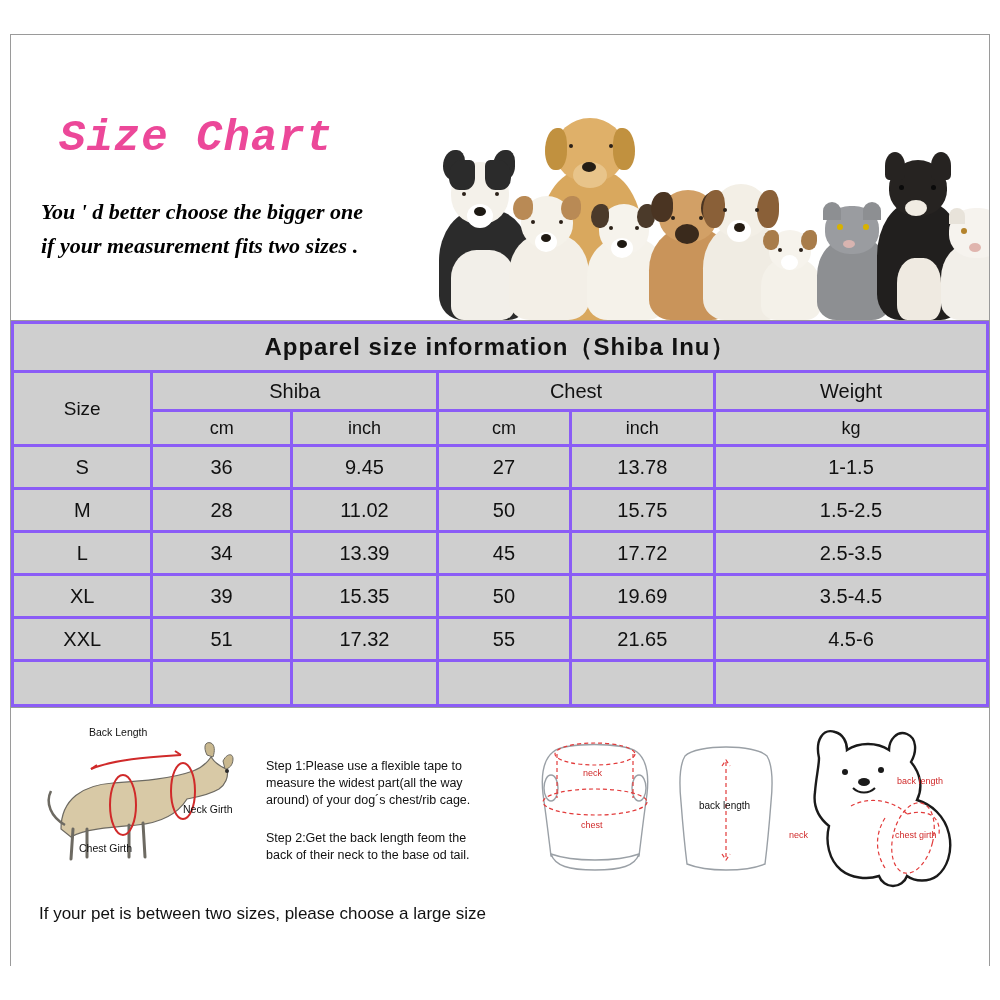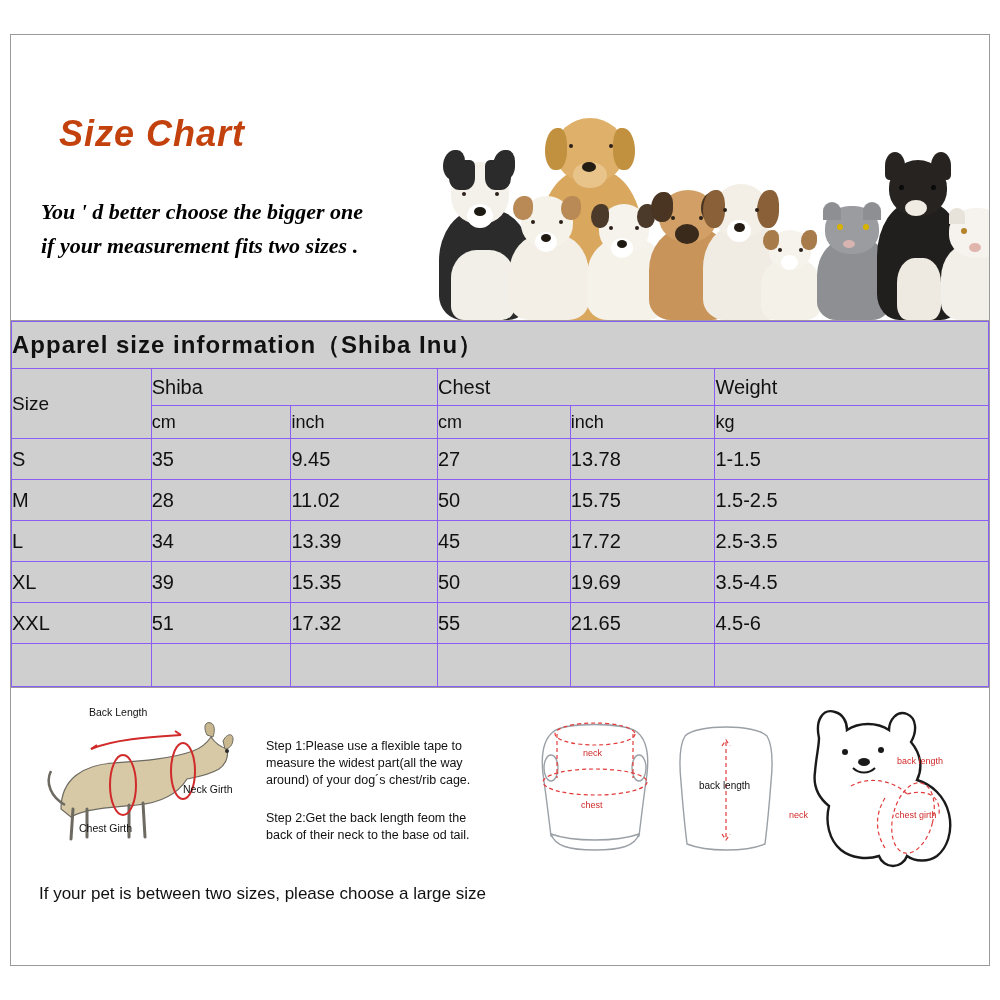--- a/index.html
+++ b/index.html
@@ -39,26 +39,26 @@
     position: relative;
     height: 285px;
     border-bottom: 1px solid #9a9a9a;
     overflow: hidden;
     background: #ffffff;
   }
   .banner-title {
     position: absolute;
     left: 48px;
     top: 78px;
-    font-family: Liberation Sans, sans-serif;
+    font-family: Liberation Mono, monospace;
     font-weight: bold;
     font-style: italic;
-    font-size: 36px;
+    font-size: 44px;
     letter-spacing: 1px;
-    color: #c2410c;
+    color: #ec4899;
   }
   .banner-sub {
     position: absolute;
     left: 30px;
     top: 160px;
     font-family: "Liberation Serif", serif;
     font-weight: bold;
     font-style: italic;
     font-size: 22px;
     line-height: 34px;
@@ -103,22 +103,22 @@
   }
 
   
   .table-wrap { background: #ffffff; }
   table.size-table {
     width: 100%;
     border-collapse: collapse;
     table-layout: fixed;
   }
   table.size-table td, table.size-table th {
-    border: 1px solid #8b5cf6;
-    text-align: left;
+    border: 3px solid #8b5cf6;
+    text-align: center;
     font-size: 19px;
     color: #111;
     font-weight: normal;
     background: #cfcfcf;
     padding: 0;
     height: 38px;
   }
   .tbl-title {
     font-size: 24px !important;
     font-weight: bold !important;
@@ -332,21 +332,21 @@
           <tr class="unit-row">
             <td>cm</td>
             <td>inch</td>
             <td>cm</td>
             <td>inch</td>
             <td>kg</td>
           </tr>
 
           <tr class="data-row">
             <td>S</td>
-            <td>35</td>
+            <td>36</td>
             <td>9.45</td>
             <td>27</td>
             <td>13.78</td>
             <td>1-1.5</td>
           </tr>
           <tr class="data-row">
             <td>M</td>
             <td>28</td>
             <td>11.02</td>
             <td>50</td>

